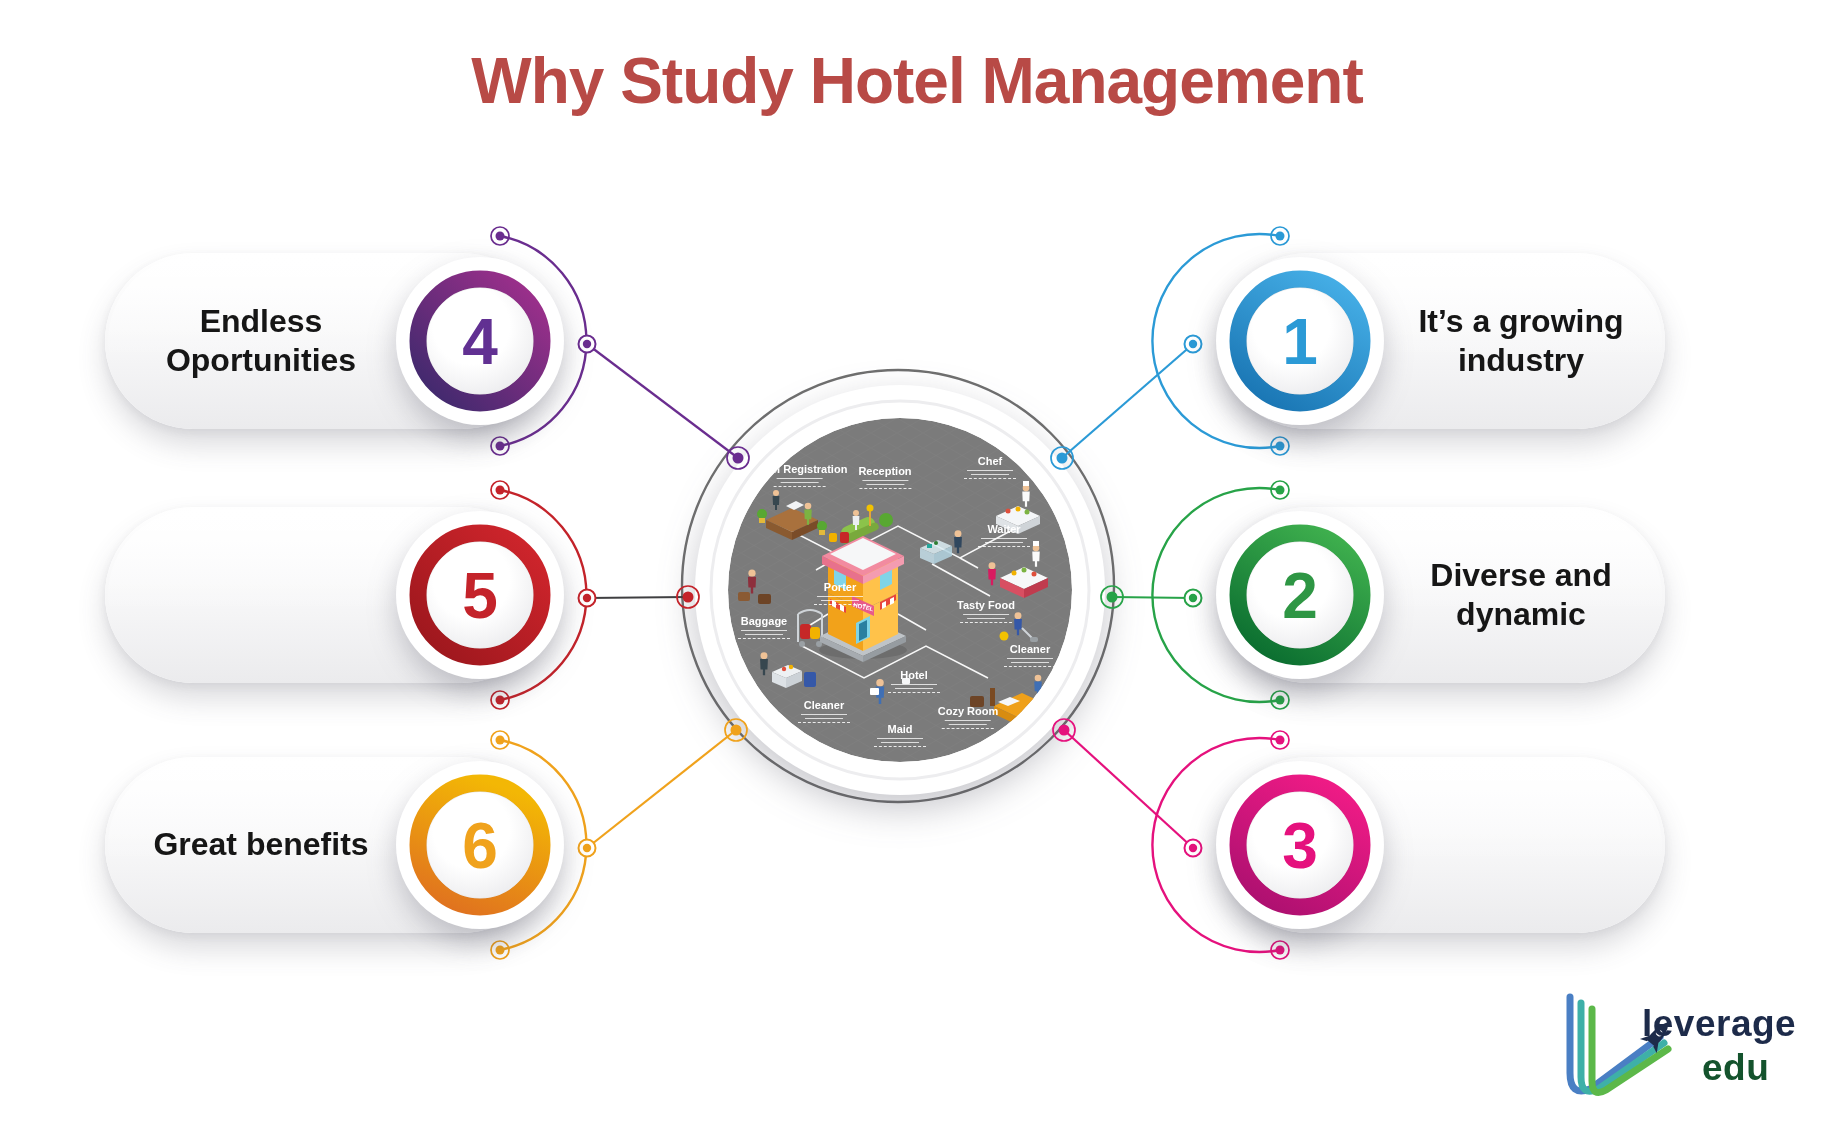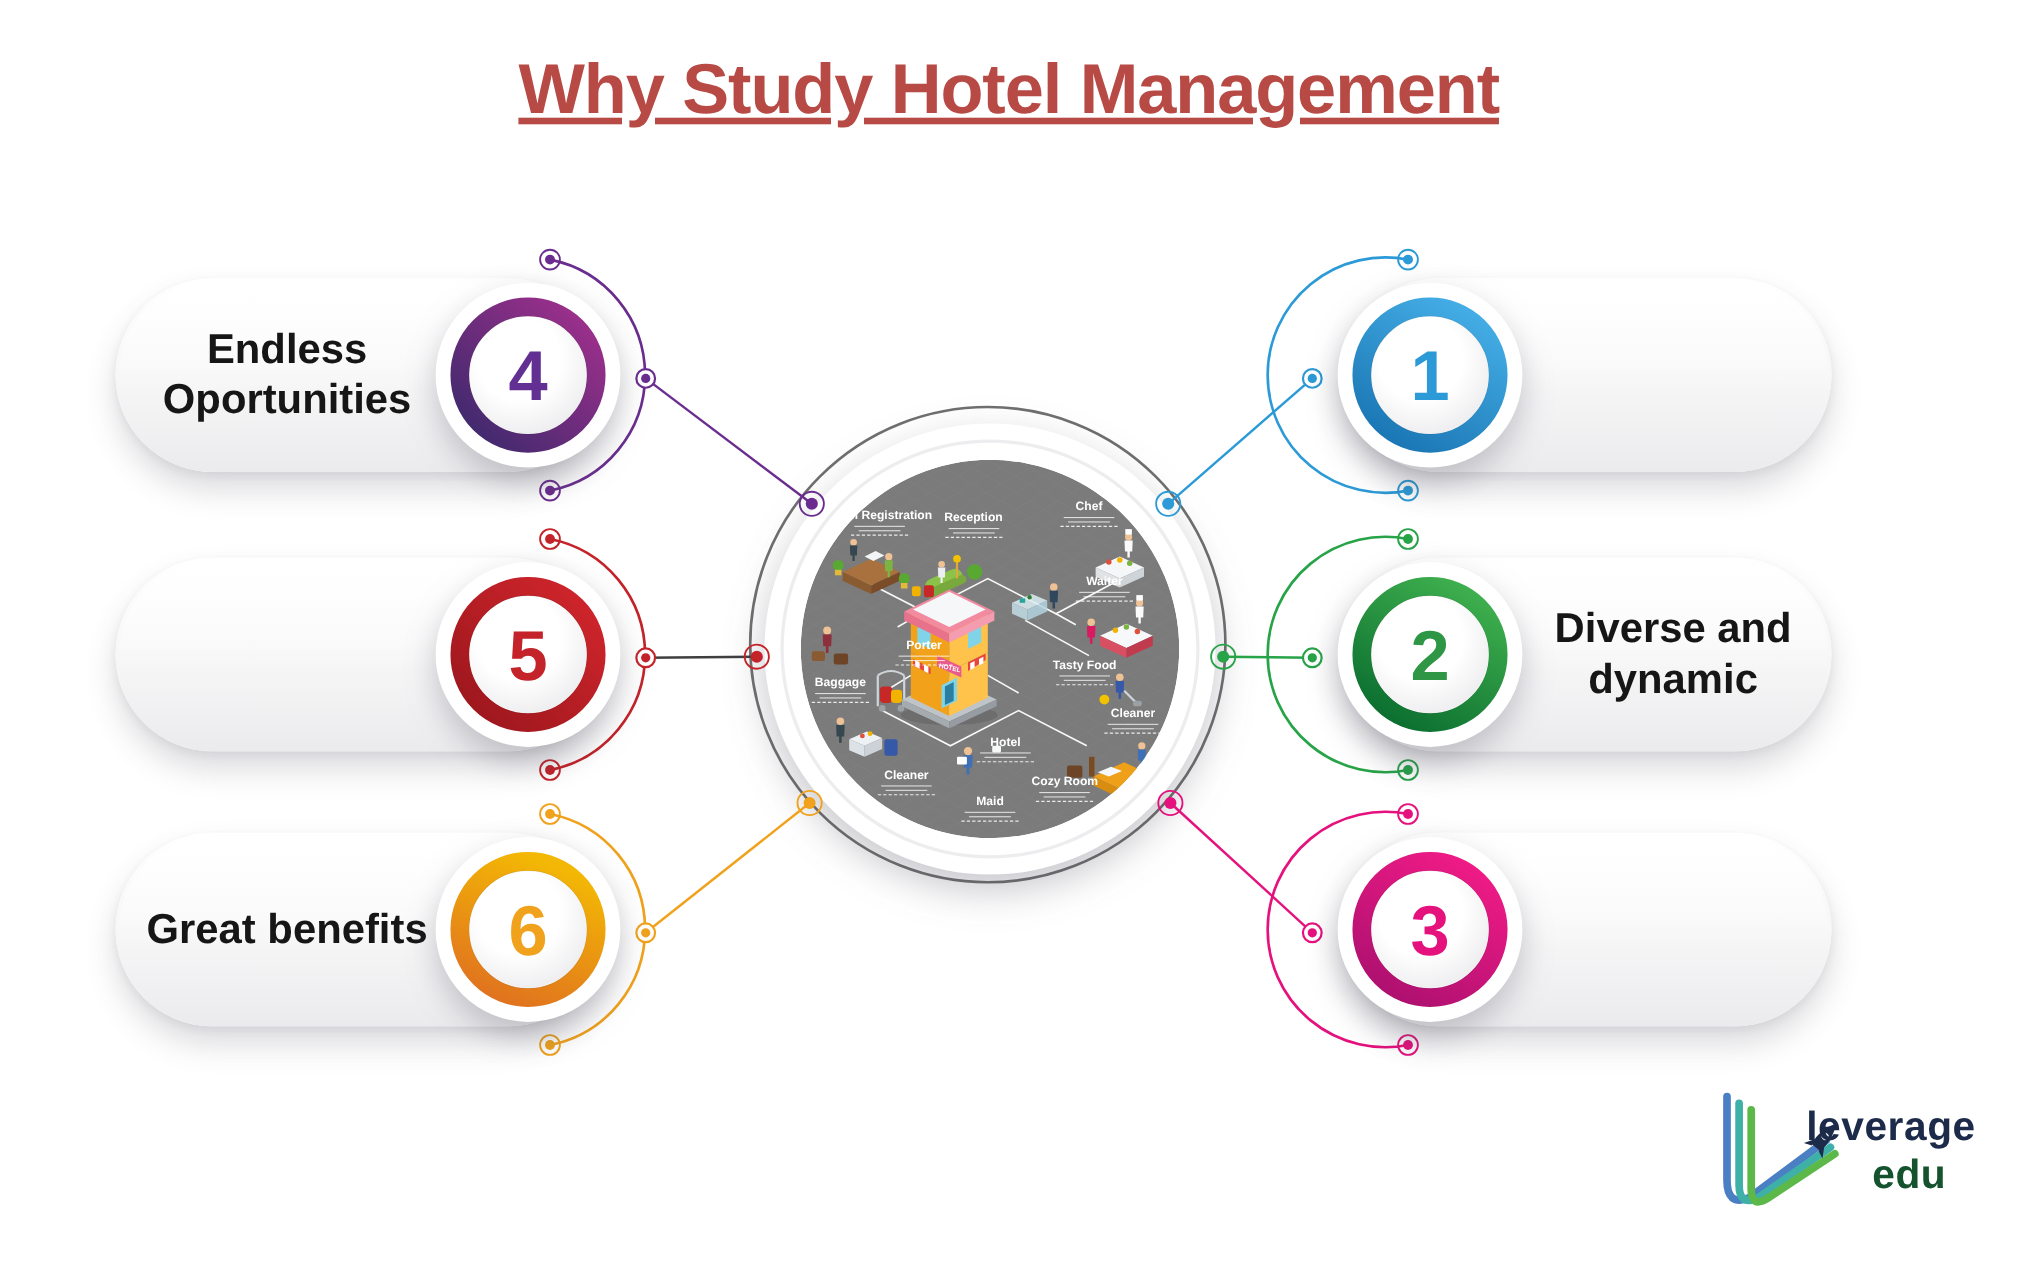--- a/index.html
+++ b/index.html
@@ -16,21 +16,21 @@
   .nd-dot{fill:var(--c);}
   .nd-open{fill:#fff;stroke:var(--c);stroke-width:2px;}
   
   .item{position:absolute;width:445px;height:176px;z-index:3;}
   .pill{position:absolute;inset:0;border-radius:90px;
         background:linear-gradient(180deg,#ffffff 0%,#f6f6f7 55%,#ebebed 100%);
         box-shadow:0 16px 28px rgba(75,75,90,.20),0 3px 8px rgba(75,75,90,.08);}
   .pill:after{content:"";position:absolute;inset:3px;border-radius:86px;
         background:linear-gradient(180deg,rgba(255,255,255,.95),rgba(255,255,255,0) 60%);}
   .ilabel{position:absolute;top:50%;transform:translateY(-50%);
-        font-weight:bold;font-size:38px;line-height:1.22;color:#161616;text-align:center;z-index:2;}
+        font-weight:bold;font-size:32px;line-height:1.22;color:#161616;text-align:center;z-index:2;}
   .item.left  .ilabel{left:14px;width:284px;}
   .item.right .ilabel{left:172px;width:258px;}
   .disc{position:absolute;top:-2px;z-index:3;filter:drop-shadow(0 12px 14px rgba(70,70,85,.28));}
   .item.left  .disc{left:285px;}
   .item.right .disc{left:-10px;}
   .num{font-family:"Liberation Sans","DejaVu Sans",sans-serif;font-size:64px;font-weight:bold;fill:var(--c);}
   
   #scene{position:absolute;left:728px;top:418px;width:344px;height:344px;border-radius:50%;
          overflow:hidden;z-index:2;}
   #scene svg{position:absolute;left:0;top:0;}
@@ -44,21 +44,21 @@
   #brand-word1{position:absolute;left:86px;top:18px;font-size:37px;font-weight:bold;letter-spacing:.5px;}
   #brand-word2{position:absolute;left:146px;top:62px;font-size:37px;font-weight:bold;letter-spacing:.5px;}
   #brand-mark{position:absolute;left:0;top:0;}
   .trail{fill:none;stroke-width:7px;stroke-linecap:round;}
 </style>
 </head>
 <body>
 
 <div id="canvas">
 
-  <div id="title" style="color: rgb(184, 74, 70); text-decoration: underline;">Why Study Hotel Management</div>
+  <div id="title" style="color: rgb(184, 74, 70);">Why Study Hotel Management</div>
 
   <svg id="wires" width="1834" height="1147" viewBox="0 0 1834 1147">
 
     <circle cx="898" cy="586" r="216" fill="none" stroke="#6f6f6f" stroke-width="2.4"></circle>
 
     <g filter="drop-shadow(0 14px 18px rgba(70,70,85,.30))">
       <circle cx="900" cy="590" r="205" fill="#ffffff"></circle>
       <circle cx="900" cy="590" r="189" fill="none" stroke="#ededef" stroke-width="3"></circle>
     </g>
 
@@ -427,20 +427,21 @@
       <circle cx="90" cy="90" r="84" fill="#ffffff"></circle>
       <circle cx="90" cy="90" r="62" fill="none" stroke="url(#grad6)" stroke-width="17"></circle>
       <circle cx="90" cy="90" r="53" fill="url(#in6)"></circle>
       <circle cx="90" cy="90" r="53.5" fill="none" stroke="rgba(0,0,0,0.07)"></circle>
       <text class="num" x="90" y="113" text-anchor="middle">6</text>
     </svg>
   </div>
 
   <div class="item right" id="item-1" style="left: 1220px; top: 253px; --c: #2b9ad6;">
     <div class="pill"></div>
+    <div class="ilabel">It’s a growing industry</div>
     <svg class="disc" width="180" height="180" viewBox="0 0 180 180">
       <defs>
         <linearGradient id="grad1" x1="0.8" y1="0" x2="0.2" y2="1">
             <stop offset="0" stop-color="#45aee6"></stop>
             <stop offset="1" stop-color="#1a76b4"></stop>
           </linearGradient>
         <radialGradient id="in1" cx="0.42" cy="0.36" r="0.8">
             <stop offset="0.45" stop-color="#ffffff"></stop>
             <stop offset="1" stop-color="#e6e6e9"></stop>
           </radialGradient>

